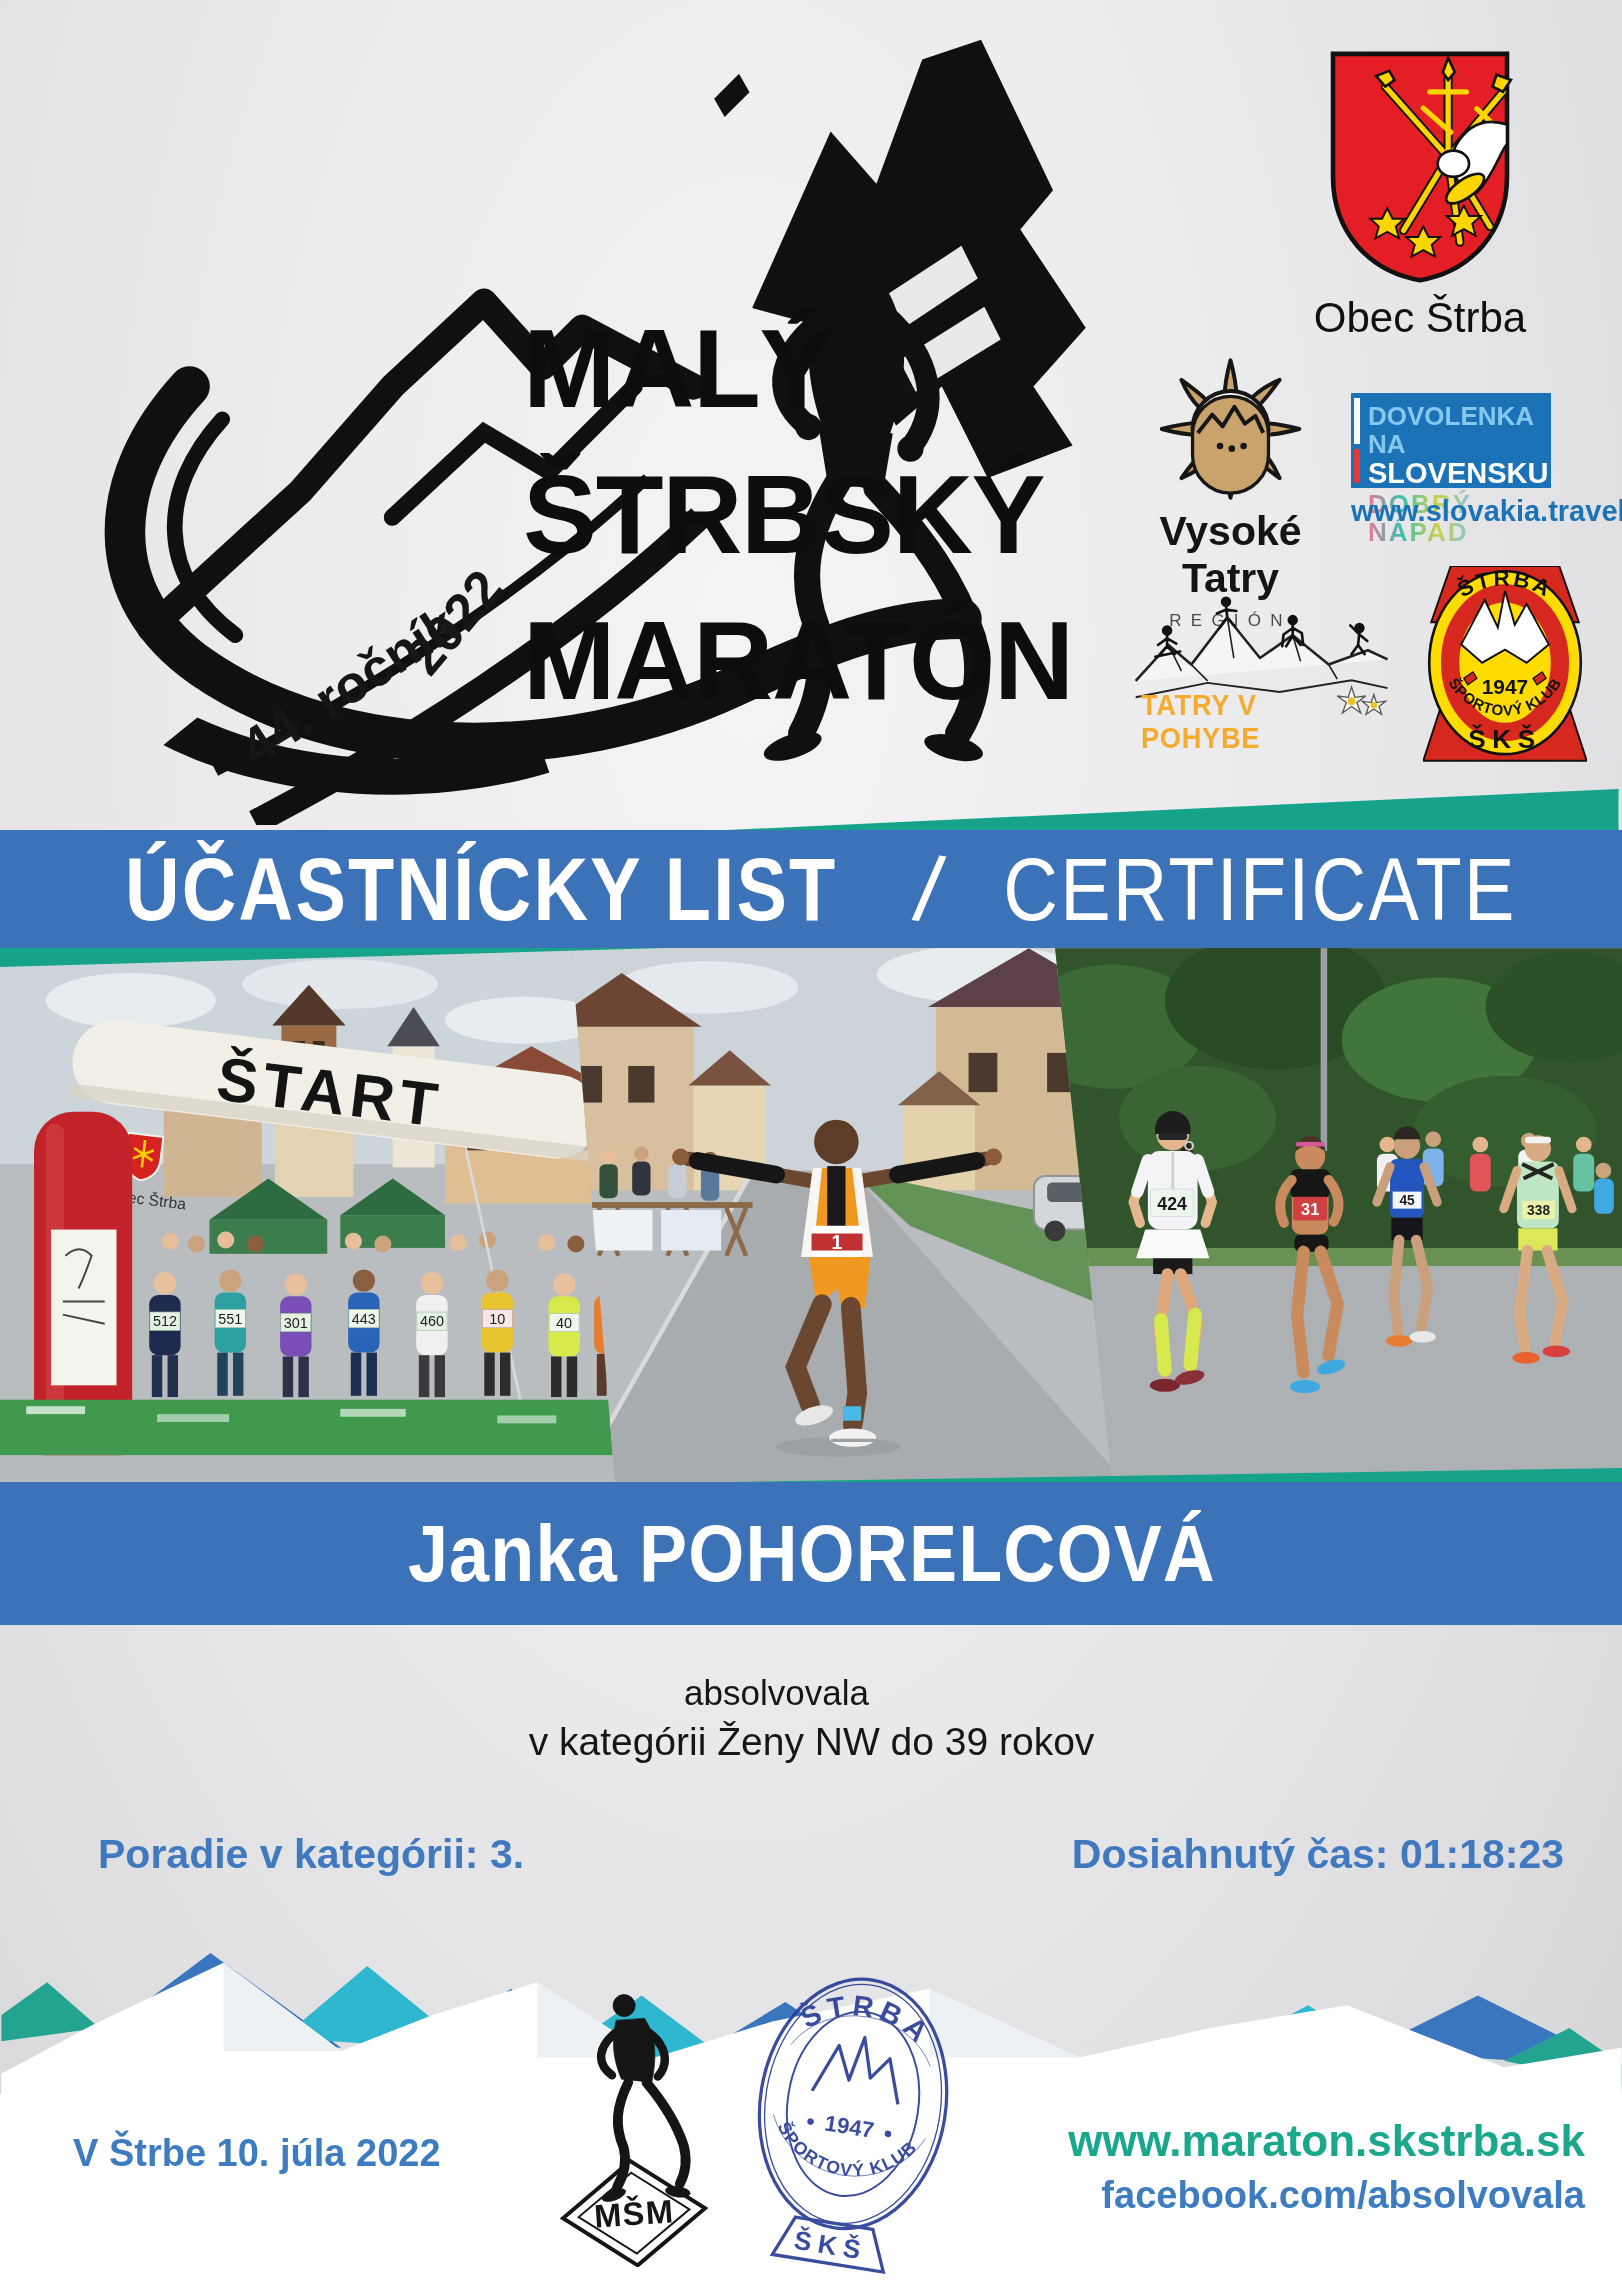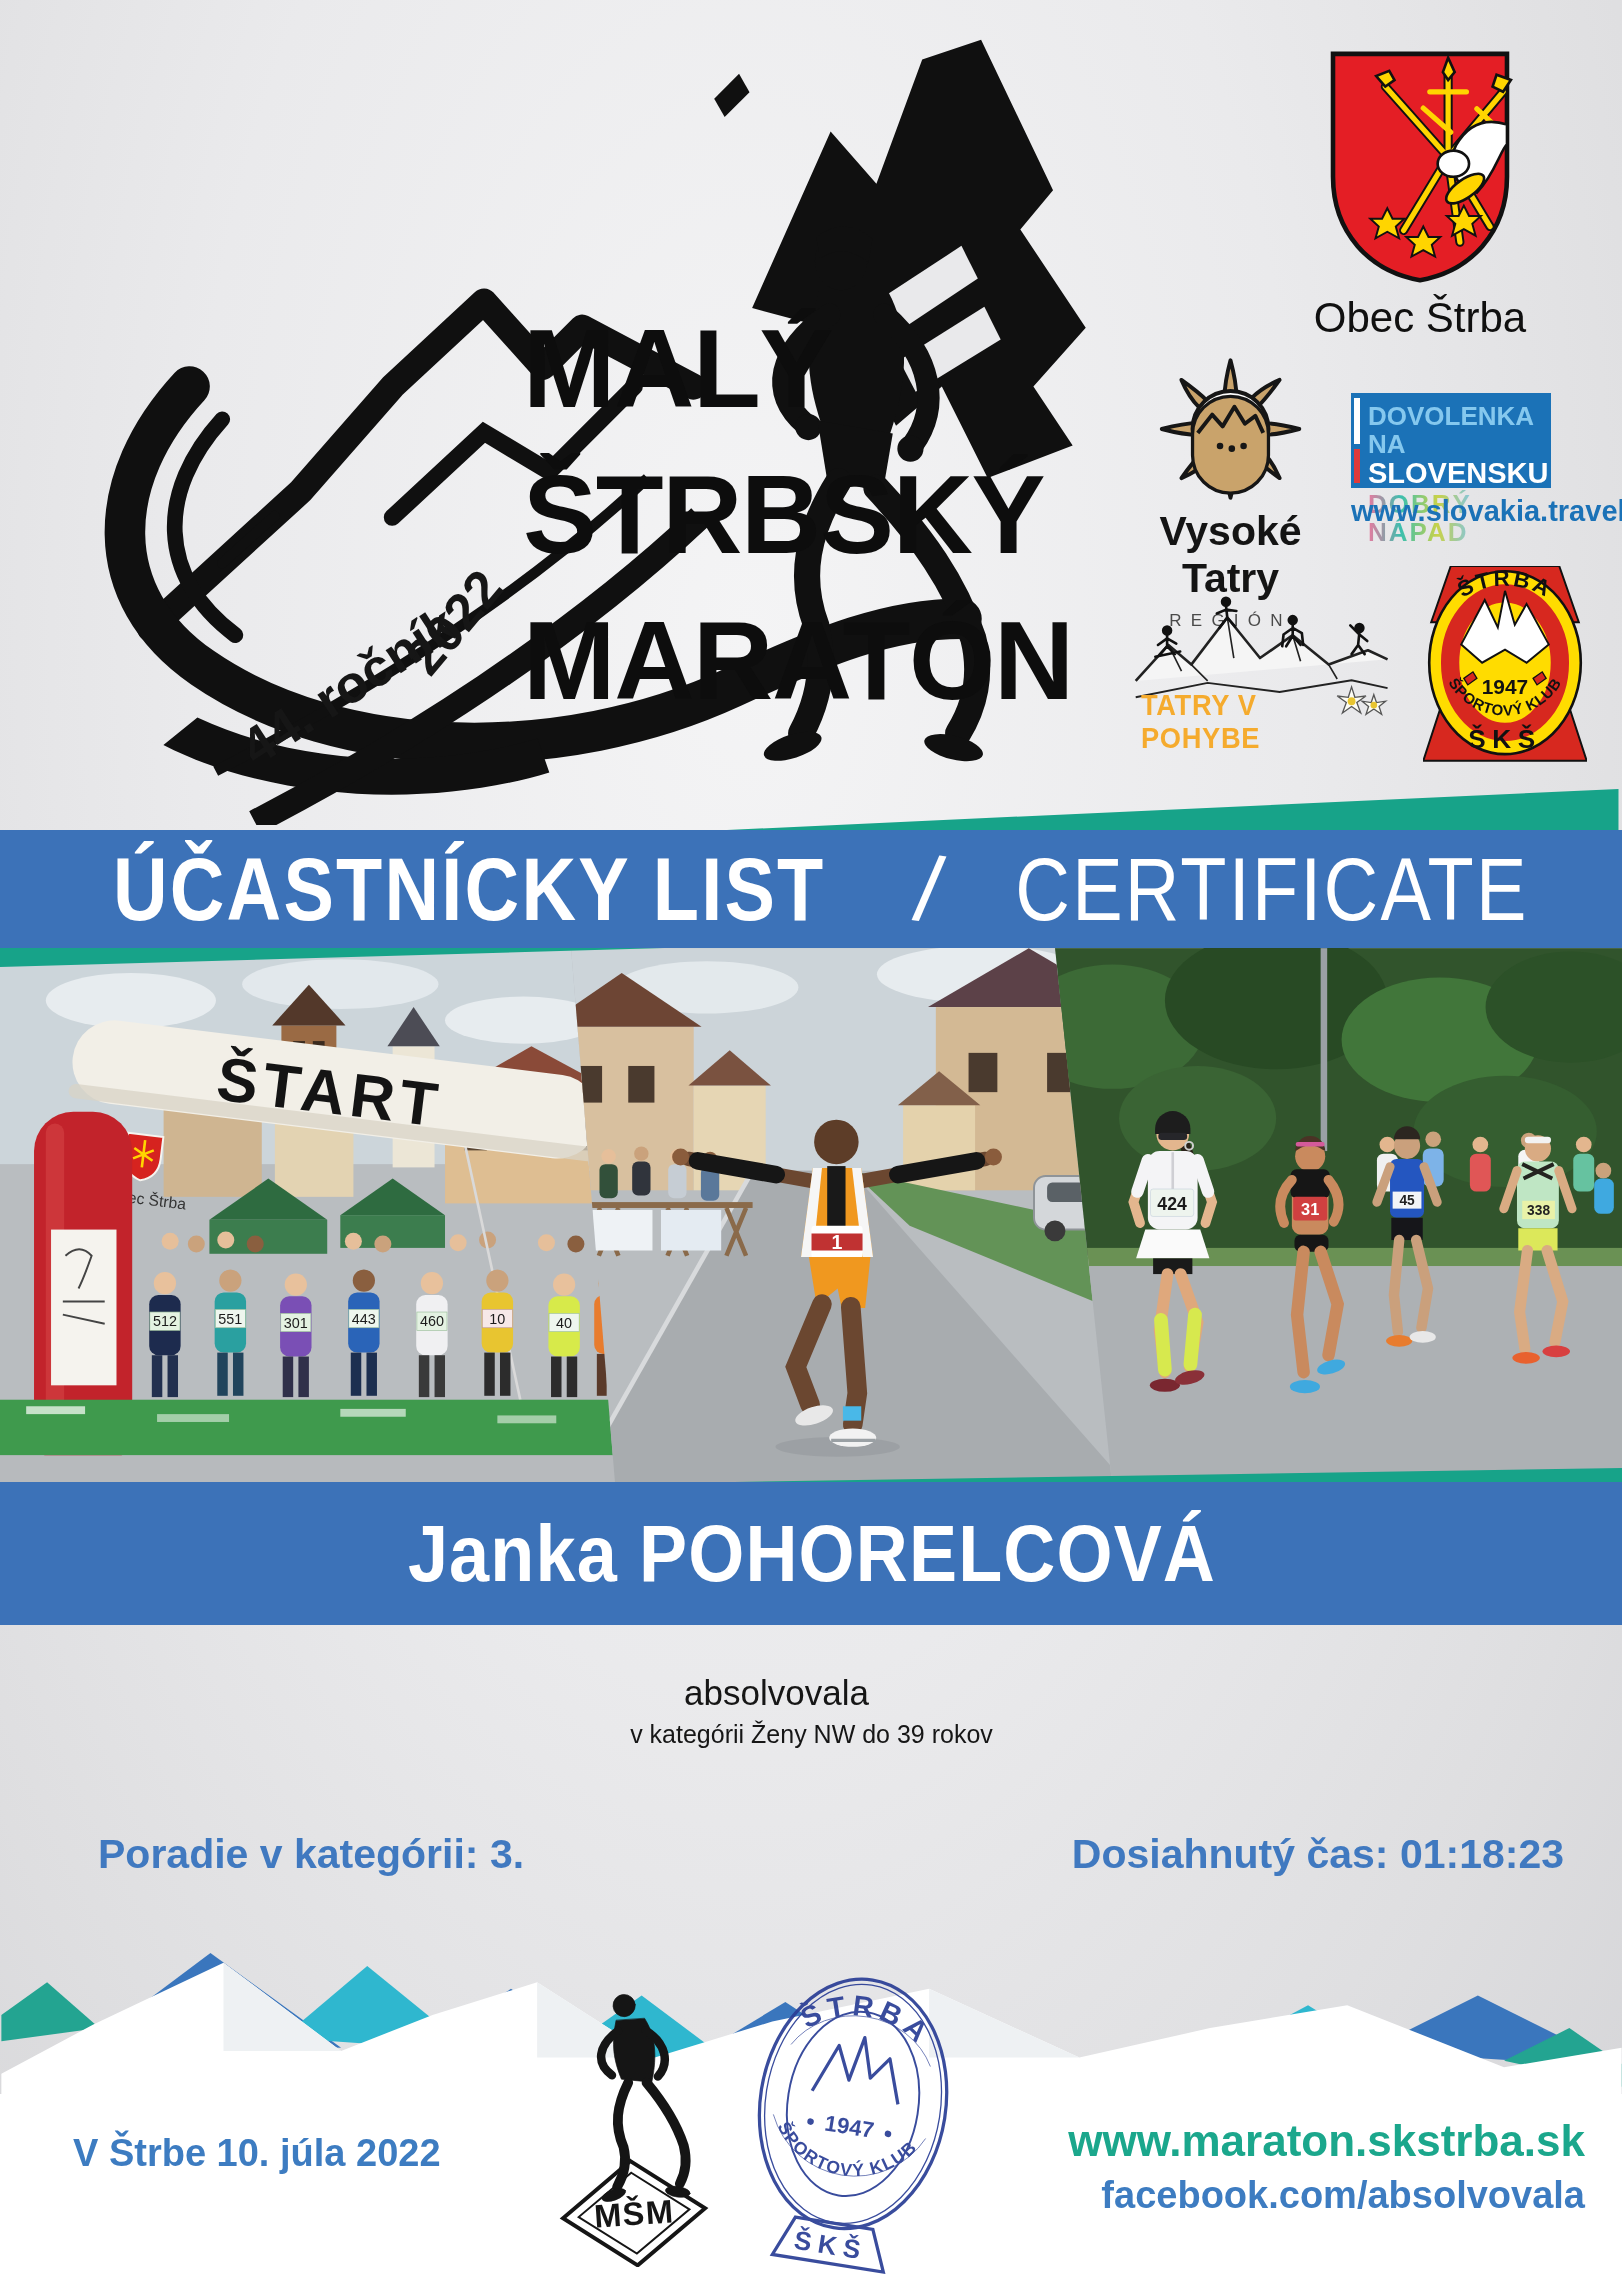--- a/index.html
+++ b/index.html
@@ -23,38 +23,38 @@
   .dov3{font-weight:700;font-size:26px;
         background:linear-gradient(90deg,#e87aa0 0%,#3bbfae 18%,#c8d24a 38%,#7ec4ea 58%,#b48ad4 78%,#8fd0f2 100%);
         -webkit-background-clip:text;background-clip:text;color:transparent;letter-spacing:2px;}
   #slovakia-travel{left:1351px;top:495px;width:242px;text-align:center;color:#1b72b7;
                    font-weight:700;font-size:29px;}
   #tvp-block{left:1129px;top:573px;width:262px;}
   #tvp-label{position:absolute;left:11.8px;top:116px;font-size:29px;font-weight:700;
              color:#f5ab2e;letter-spacing:0.7px;transform:scaleX(.94);transform-origin:left;}
   
   .blueband{left:0;width:1623px;background:#3c72b8;display:flex;align-items:center;justify-content:center;}
-  #band1{top:830px;height:118px;gap:28px;}
+  #band1{top:830px;height:118px;gap:16px;}
   #band2{top:1482px;height:143px;}
   .band-sk{color:#fff;font-weight:700;font-size:89px;letter-spacing:2.6px;
            transform:scaleX(.85);transform-origin:center;white-space:nowrap;}
   .band-div{color:#fff;font-weight:400;font-size:92px;transform:rotate(8deg);}
   .band-en{color:#fff;font-weight:400;font-size:89px;letter-spacing:2.6px;
            transform:scaleX(.85);transform-origin:center;white-space:nowrap;}
   #participant-name{color:#fff;font-weight:700;font-size:80px;letter-spacing:1.3px;
                     transform:scaleX(.9);white-space:nowrap;}
   
   #photo-strip{left:0;top:948px;width:1623px;height:535px;background:#b9bdc0;}
   .photo{position:absolute;inset:0;}
   #photo-start{clip-path:polygon(0 0,571px 0,615px 535px,0 535px);}
   #photo-finish{clip-path:polygon(571px 0,1055px 0,1112px 535px,615px 535px);}
   #photo-group{clip-path:polygon(1055px 0,1623px 0,1623px 535px,1112px 535px);}
   
   #res-line1{left:0;top:1673px;width:1553px;text-align:center;font-size:35px;color:#161616;}
-  #res-line2{left:0;top:1720px;width:1623px;text-align:center;font-size:25px;color:#161616;}
+  #res-line2{left:0;top:1720px;width:1623px;text-align:center;font-size:39px;color:#161616;}
   #rank-text{left:98px;top:1831px;font-size:41px;font-weight:700;color:#4079c0;}
   #time-text{right:59px;top:1831px;font-size:41px;font-weight:700;color:#4079c0;}
   
   #footer-white{left:0;top:2094px;width:1623px;height:202px;background:#ffffff;}
   #place-date{left:73px;top:2132px;font-size:38px;font-weight:700;color:#3d7cc1;}
   #links{right:38px;top:2112px;text-align:right;line-height:1.32;}
   #web-link{font-size:44px;font-weight:700;color:#1ba78c;}
   #fb-link{font-size:38px;font-weight:700;color:#3d7cc1;}
   text{font-family:"Liberation Sans",sans-serif;}
 </style>

